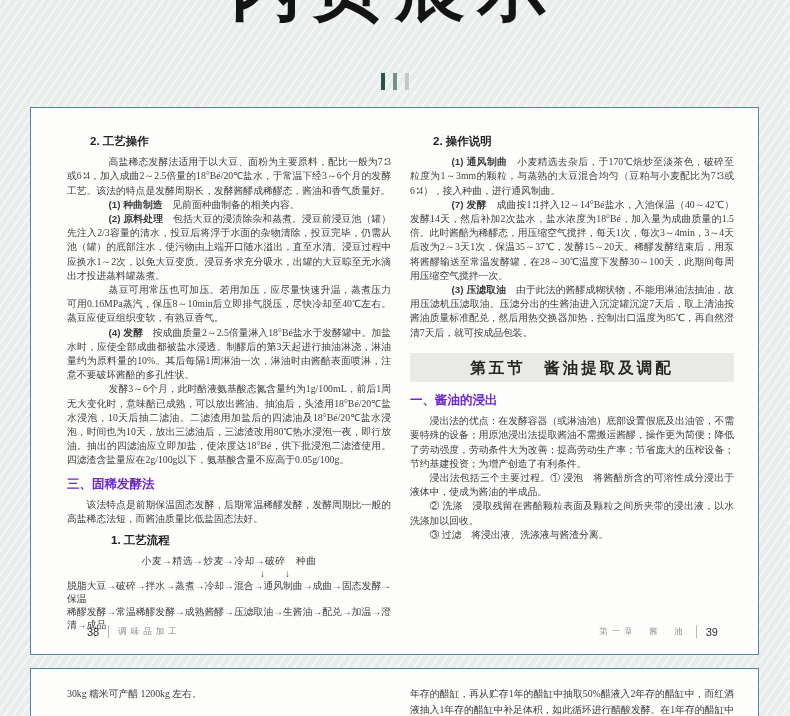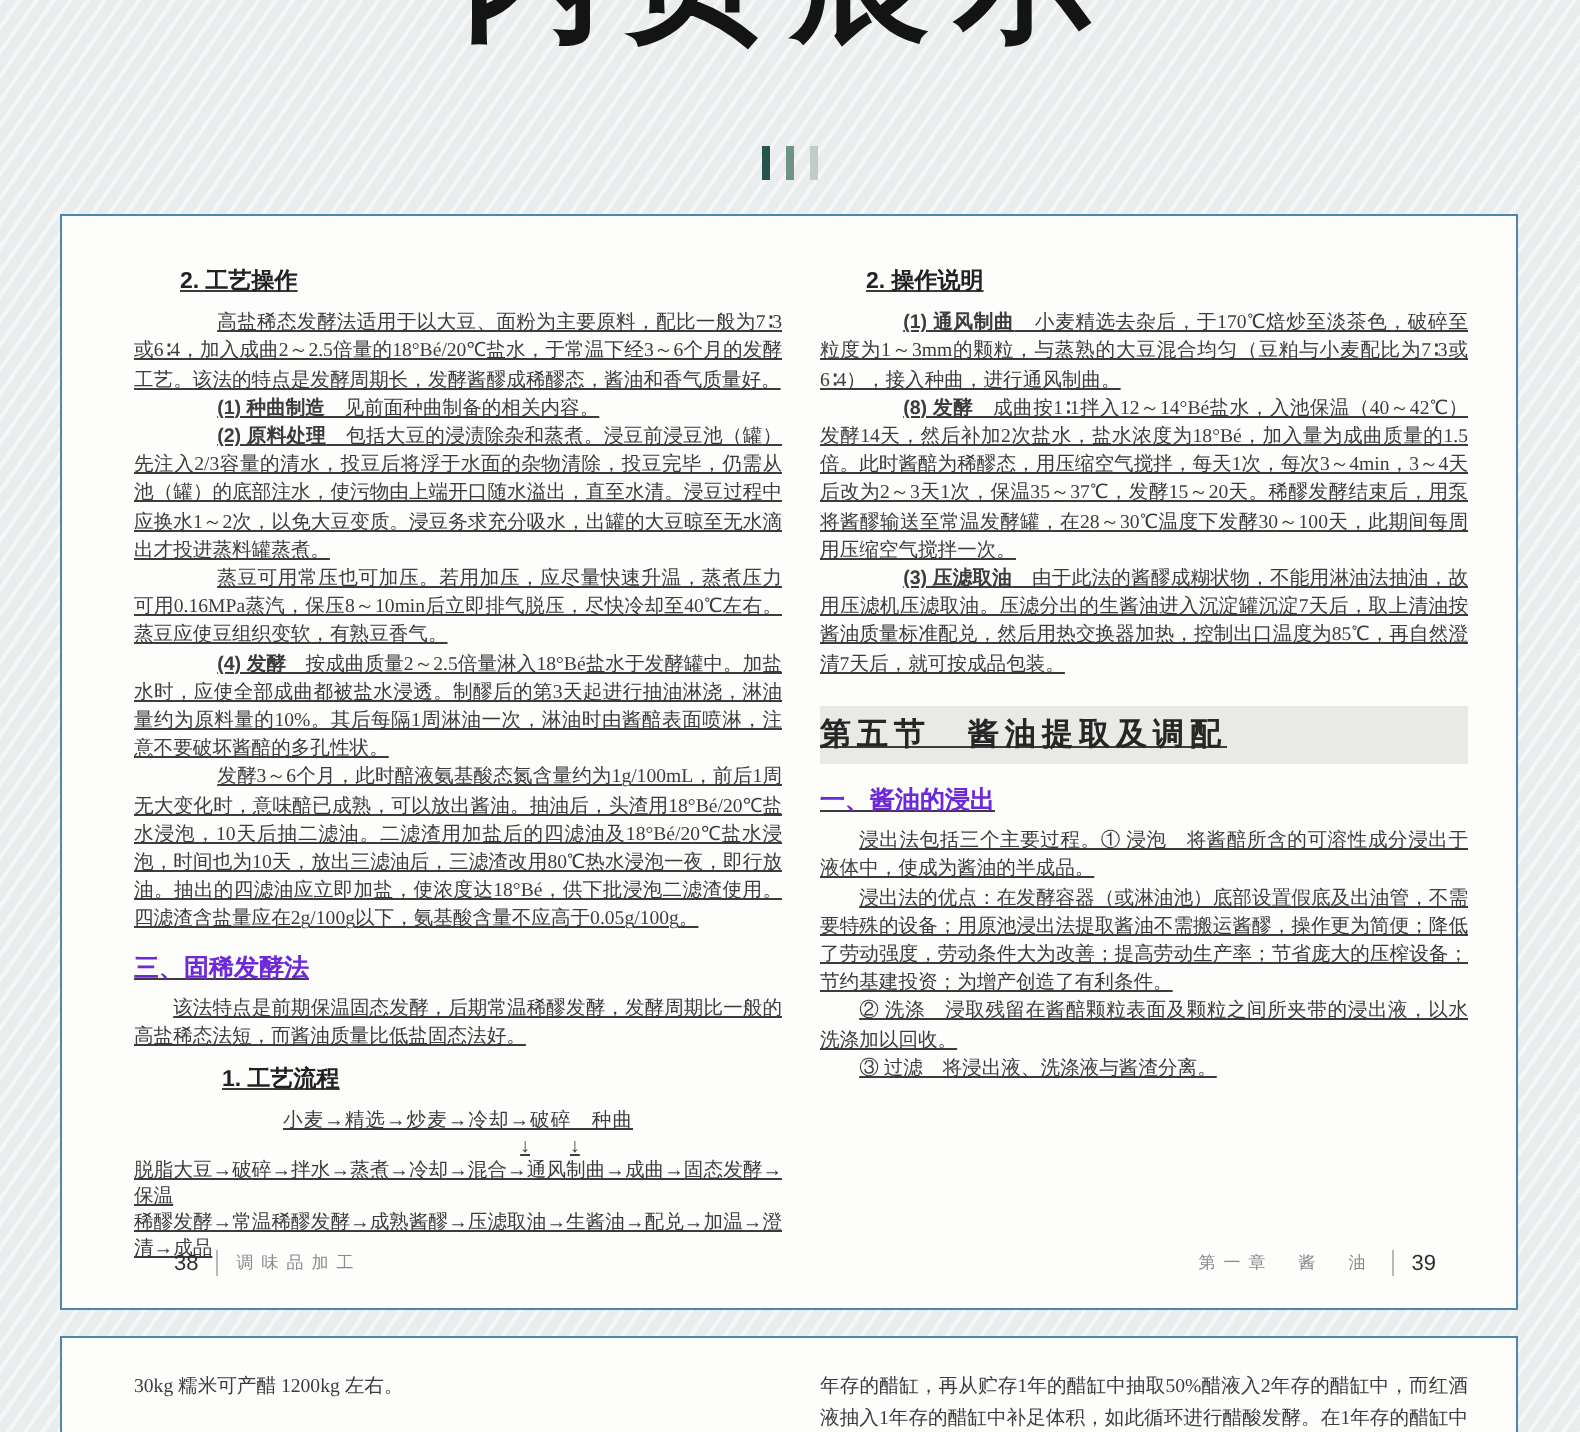--- a/index.html
+++ b/index.html
@@ -37,42 +37,42 @@
 
   
   .bookpage{
     position:absolute; left:30px; width:729px; background:#fdfdfc;
     border:1px solid #4e86ad; overflow:hidden;
   }
   .frame1{ top:107px; height:548px; }
   .frame2{ top:668px; height:220px; }
 
   .cols{ display:flex; gap:19px; padding:26px 24px 0 36px; }
-  .col{ flex:1; min-width:0; font-size:9.8px; line-height:14.2px; color:#3c3c3c; text-align:justify;text-decoration:underline; }
+  .col{ flex:1; min-width:0; font-size:9.8px; line-height:14.2px; color:#3c3c3c; text-align:justify; }
 
   .h-num{
     font-family:"Liberation Sans", sans-serif; font-weight:bold;
     font-size:11.5px; color:#222; margin:0 0 7px 2em;
   }
   .h-sec{
     font-family:"Liberation Sans", sans-serif; font-weight:bold;
     font-size:12.5px; color:#6d28d9; margin:9px 0 7px 0; text-align:left;
   }
   .para{ text-indent:2em; margin:0; }
   .para b{ font-family:"Liberation Sans", sans-serif; font-weight:bold;padding-left:22px; }
 
   
   .flow{ margin-top:4px; font-size:9.8px; line-height:13px; color:#3c3c3c; text-align:left; }
   .flow-line1{ text-align:center; letter-spacing:.5px; }
   .flow-arrows{ display:flex; gap:20px; justify-content:center; padding-left:92px; height:12px; }
   .flow-wide{ text-align:justify; }
 
   
   .banner{
-    background:#e9e9e5; color:#262626; text-align:left;
+    background:#e9e9e5; color:#262626; text-align:center;
     font-family:"Liberation Sans", sans-serif; font-weight:bold;
     font-size:15.5px; letter-spacing:3px; padding:8px 0 7px; margin:13px 0 11px;
   }
 
   
   .pfooter{ position:absolute; bottom:16px; display:flex; align-items:center; gap:9px; }
   .pfooter.fl{ left:56px; } .pfooter.fr{ right:40px; }
   .pf-num{ font-family:"Liberation Sans", sans-serif; font-size:11px; color:#2e2e2e; }
   .pf-sep{ width:1px; height:13px; background:#b9b9b9; }
   .pf-book{ font-size:8.5px; letter-spacing:4px; color:#8a8a8a; }
@@ -116,26 +116,26 @@
           </div>
           <div class="flow-wide">脱脂大豆→破碎→拌水→蒸煮→冷却→混合→通风制曲→成曲→固态发酵→保温</div>
           <div class="flow-wide">稀醪发酵→常温稀醪发酵→成熟酱醪→压滤取油→生酱油→配兑→加温→澄清→成品</div>
 
         </div>
       </div>
 
       <div class="col">
         <div class="h-num">2. 操作说明</div>
         <p class="para"><b>(1) 通风制曲</b><span>　小麦精选去杂后，于170℃焙炒至淡茶色，破碎至粒度为1～3mm的颗粒，与蒸熟的大豆混合均匀（豆粕与小麦配比为7∶3或6∶4），接入种曲，进行通风制曲。</span></p>
-        <p class="para"><b>(8) 发酵</b><span>　成曲按1∶1拌入12～14°Bé盐水，入池保温（40～42℃）发酵14天，然后补加2次盐水，盐水浓度为18°Bé，加入量为成曲质量的1.5倍。此时酱醅为稀醪态，用压缩空气搅拌，每天1次，每次3～4min，3～4天后改为2～3天1次，保温35～37℃，发酵15～20天。稀醪发酵结束后，用泵将酱醪输送至常温发酵罐，在28～30℃温度下发酵30～100天，此期间每周用压缩空气搅拌一次。</span></p>
+        <p class="para"><b>(7) 发酵</b><span>　成曲按1∶1拌入12～14°Bé盐水，入池保温（40～42℃）发酵14天，然后补加2次盐水，盐水浓度为18°Bé，加入量为成曲质量的1.5倍。此时酱醅为稀醪态，用压缩空气搅拌，每天1次，每次3～4min，3～4天后改为2～3天1次，保温35～37℃，发酵15～20天。稀醪发酵结束后，用泵将酱醪输送至常温发酵罐，在28～30℃温度下发酵30～100天，此期间每周用压缩空气搅拌一次。</span></p>
         <p class="para"><b>(3) 压滤取油</b><span>　由于此法的酱醪成糊状物，不能用淋油法抽油，故用压滤机压滤取油。压滤分出的生酱油进入沉淀罐沉淀7天后，取上清油按酱油质量标准配兑，然后用热交换器加热，控制出口温度为85℃，再自然澄清7天后，就可按成品包装。</span></p>
         <div class="banner">第五节　酱油提取及调配</div>
         <div class="h-sec">一、酱油的浸出</div>
+        <p class="para"><span>浸出法的优点：在发酵容器（或淋油池）底部设置假底及出油管，不需要特殊的设备；用原池浸出法提取酱油不需搬运酱醪，操作更为简便；降低了劳动强度，劳动条件大为改善；提高劳动生产率；节省庞大的压榨设备；节约基建投资；为增产创造了有利条件。</span></p>
         <p class="para"><span>浸出法包括三个主要过程。① 浸泡　将酱醅所含的可溶性成分浸出于液体中，使成为酱油的半成品。</span></p>
-        <p class="para"><span>浸出法的优点：在发酵容器（或淋油池）底部设置假底及出油管，不需要特殊的设备；用原池浸出法提取酱油不需搬运酱醪，操作更为简便；降低了劳动强度，劳动条件大为改善；提高劳动生产率；节省庞大的压榨设备；节约基建投资；为增产创造了有利条件。</span></p>
         <p class="para"><span>② 洗涤　浸取残留在酱醅颗粒表面及颗粒之间所夹带的浸出液，以水洗涤加以回收。</span></p>
         <p class="para"><span>③ 过滤　将浸出液、洗涤液与酱渣分离。</span></p>
       </div>
     </div>
 
     <div class="pfooter fl">
       <span class="pf-num">38</span>
       <span class="pf-sep"></span>
       <span class="pf-book">调味品加工</span>
     </div>

